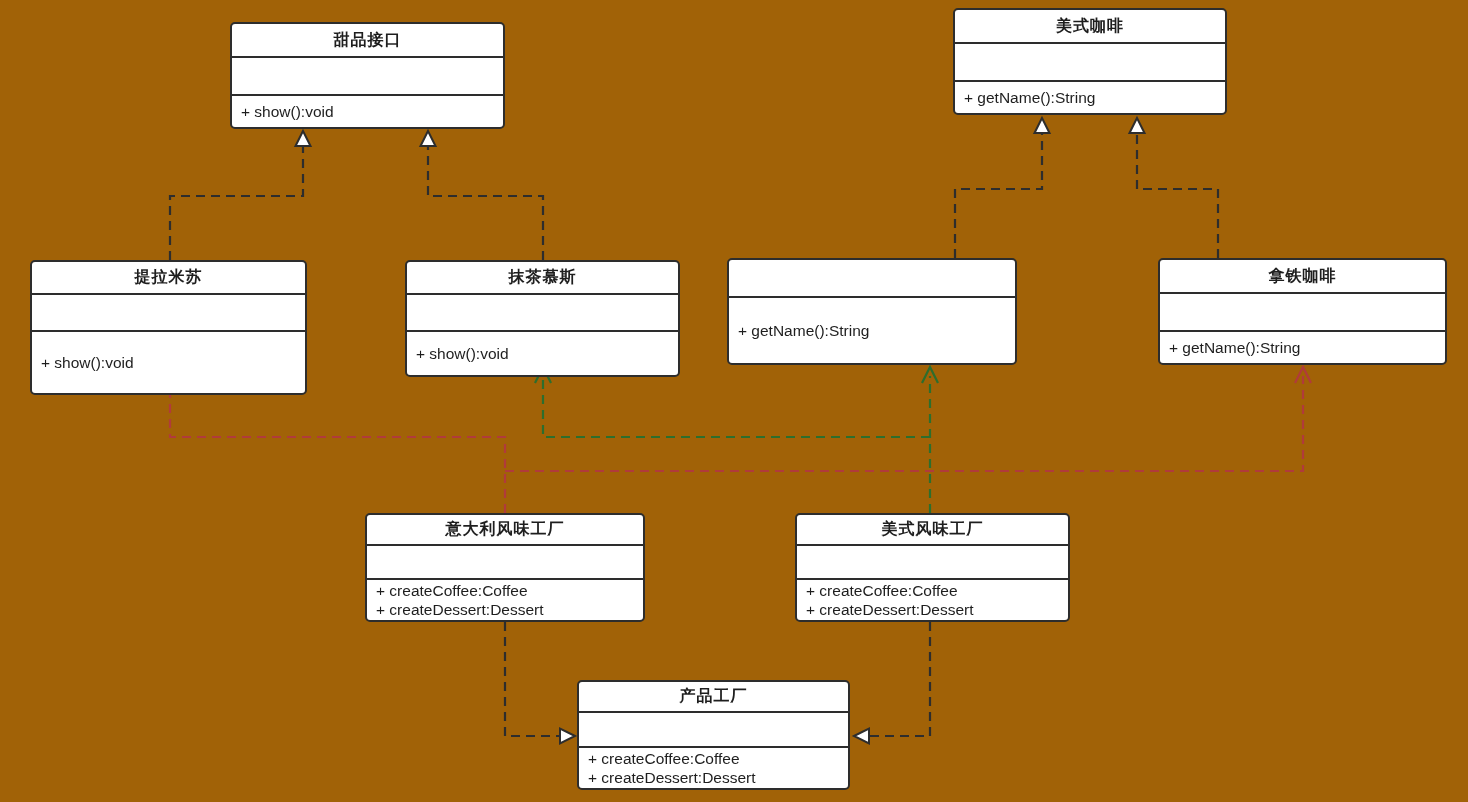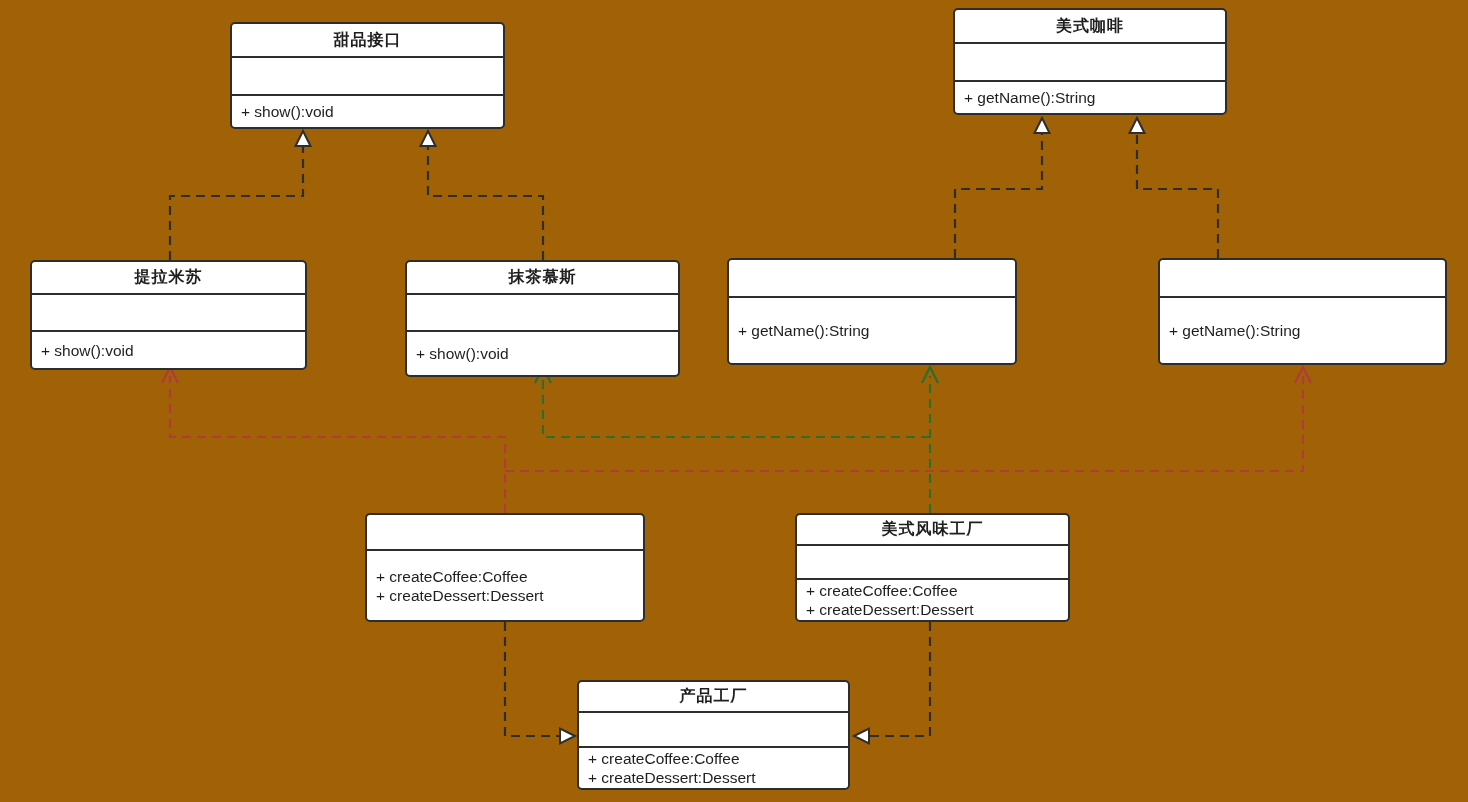--- a/index.html
+++ b/index.html
@@ -64,21 +64,21 @@
   </div>
 
   <div class="uml-box" style="left:953px;top:8px;width:274px;height:107px">
     <div class="uml-title" style="height:32px">美式咖啡</div>
     <div class="uml-attrs" style="height:36px"></div>
     <div class="uml-methods">
       <div class="uml-line">+ getName():String</div>
     </div>
   </div>
 
-  <div class="uml-box" style="left:30px;top:260px;width:277px;height:110px">
+  <div class="uml-box" style="left:30px;top:260px;width:277px;height:135px">
     <div class="uml-title" style="height:31px">提拉米苏</div>
     <div class="uml-attrs" style="height:35px"></div>
     <div class="uml-methods">
       <div class="uml-line">+ show():void</div>
     </div>
   </div>
 
   <div class="uml-box" style="left:405px;top:260px;width:275px;height:117px">
     <div class="uml-title" style="height:31px">抹茶慕斯</div>
     <div class="uml-attrs" style="height:35px"></div>
@@ -88,27 +88,29 @@
   </div>
 
   <div class="uml-box" style="left:727px;top:258px;width:290px;height:107px">
     <div class="uml-attrs" style="height:36px"></div>
     <div class="uml-methods">
       <div class="uml-line">+ getName():String</div>
     </div>
   </div>
 
   <div class="uml-box" style="left:1158px;top:258px;width:289px;height:107px">
+    <div class="uml-title" style="height:32px">拿铁咖啡</div>
     <div class="uml-attrs" style="height:36px"></div>
     <div class="uml-methods">
       <div class="uml-line">+ getName():String</div>
     </div>
   </div>
 
   <div class="uml-box" style="left:365px;top:513px;width:280px;height:109px">
+    <div class="uml-title" style="height:30px">意大利风味工厂</div>
     <div class="uml-attrs" style="height:34px"></div>
     <div class="uml-methods">
       <div class="uml-line">+ createCoffee:Coffee</div>
       <div class="uml-line">+ createDessert:Dessert</div>
     </div>
   </div>
 
   <div class="uml-box" style="left:795px;top:513px;width:275px;height:109px">
     <div class="uml-title" style="height:30px">美式风味工厂</div>
     <div class="uml-attrs" style="height:34px"></div>

